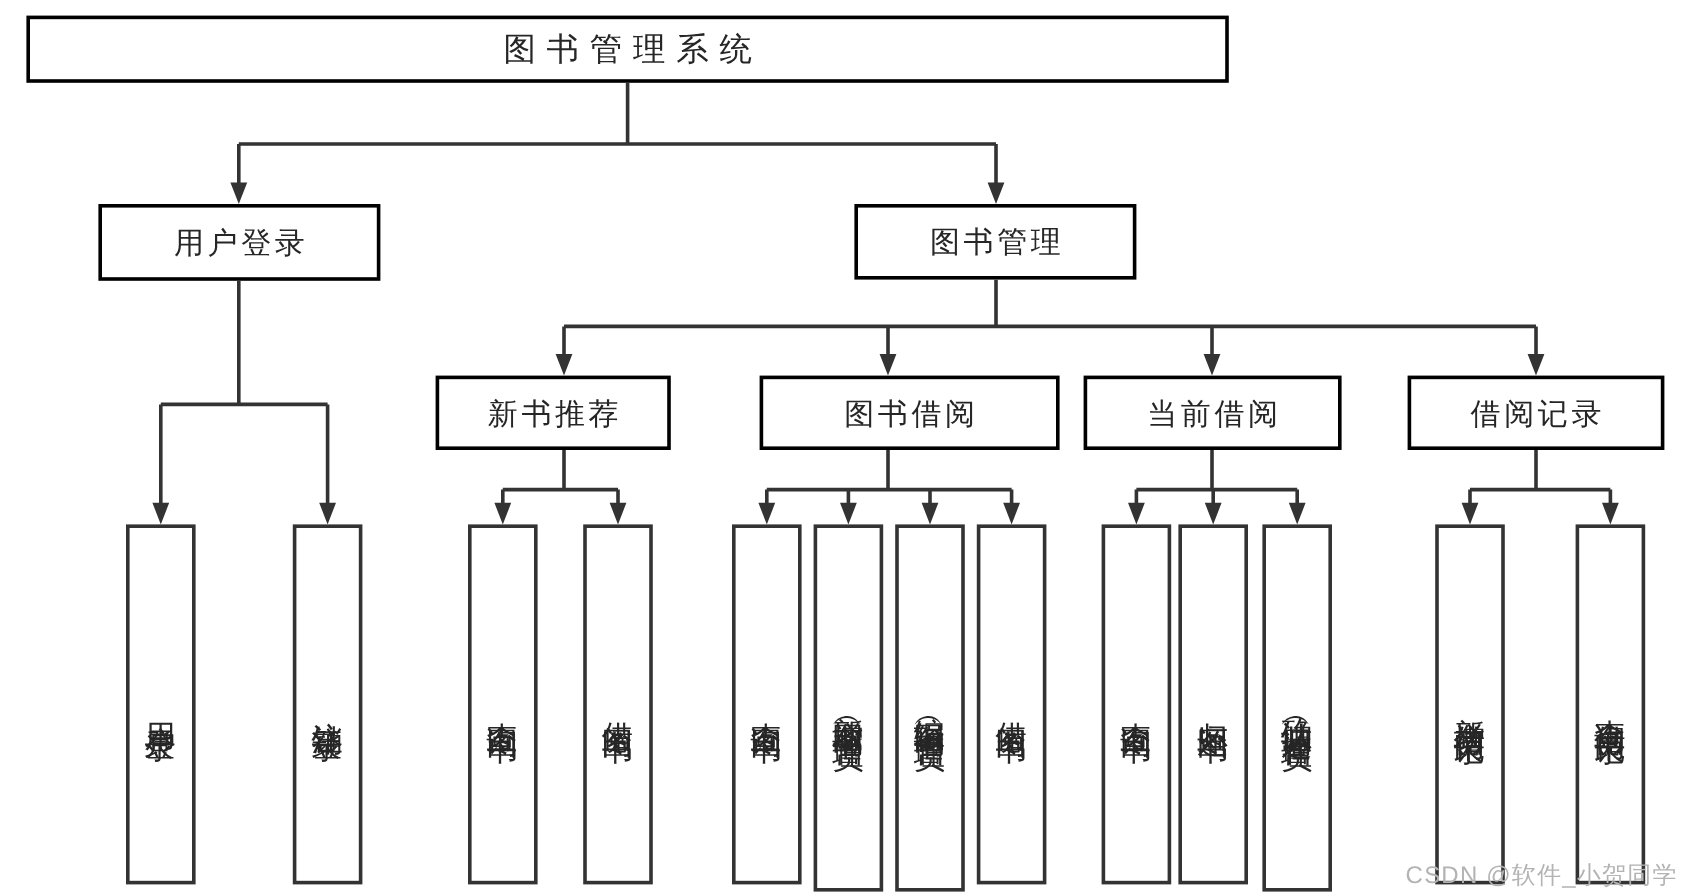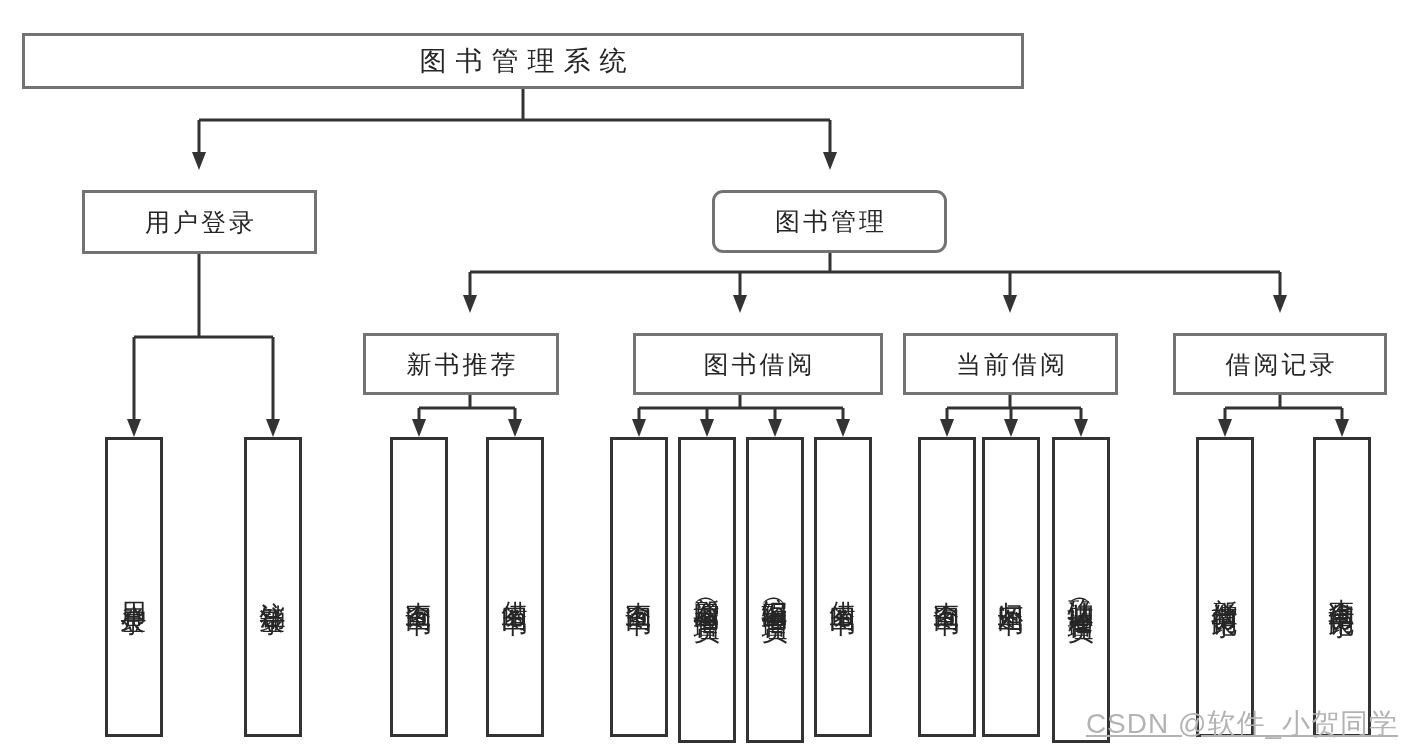--- a/index.html
+++ b/index.html
@@ -2,36 +2,36 @@
 <html><head>
 <meta charset="utf-8">
 <style>
   html,body{margin:0;padding:0;background:#fff;}
   .stage{
     position:relative;width:1405px;height:747px;background:#ffffff;
     font-family:"Liberation Sans",sans-serif;color:#262626;overflow:hidden;
   }
   .wires{position:absolute;left:0;top:0;z-index:0;}
   .box{
-    position:absolute;box-sizing:border-box;border:3px solid #737373;background:#ffffff;
+    position:absolute;box-sizing:border-box;border:3px solid #000000;background:#ffffff;
     display:flex;align-items:center;justify-content:center;z-index:1;
-    font-size:25px;letter-spacing:3px;text-indent:3px;white-space:nowrap;margin-top:20px;
+    font-size:25px;letter-spacing:3px;text-indent:3px;white-space:nowrap;
   }
   .box.root{font-size:27px;letter-spacing:9px;text-indent:9px;}
   .vbox{
     position:absolute;box-sizing:border-box;border:3px solid #333333;background:#ffffff;
     display:flex;align-items:center;justify-content:center;z-index:1;
   }
   .vbox .vtext{
     writing-mode:vertical-rl;text-orientation:mixed;
     font-size:26px;line-height:1;letter-spacing:3px;white-space:nowrap;
   }
   .watermark{
     position:absolute;right:7px;bottom:4px;z-index:3;
-    font-size:28px;letter-spacing:1px;color:#b3b3b3;white-space:nowrap;text-decoration:underline;
+    font-size:20px;letter-spacing:1px;color:#b3b3b3;white-space:nowrap;
   }
 </style>
 </head>
 <body>
 
 <div class="stage">
 
   <svg class="wires" width="1405" height="747" viewBox="0 0 1405 747">
 
     <g stroke="#333333" stroke-width="3" fill="none">
@@ -53,21 +53,21 @@
       M632 419 L646 419 L639 437 Z  M700 419 L714 419 L707 437 Z
       M768 419 L782 419 L775 437 Z  M836 419 L850 419 L843 437 Z
       M940 419 L954 419 L947 437 Z  M1004 419 L1018 419 L1011 437 Z
       M1074 419 L1088 419 L1081 437 Z  M1218 419 L1232 419 L1225 437 Z
       M1335 419 L1349 419 L1342 437 Z"></path>
   </svg>
 
   <div class="box root" style="left:22px;top:13px;width:1002px;height:56px;">图书管理系统</div>
 
   <div class="box" style="left:82px;top:170px;width:235px;height:64px;">用户登录</div>
-  <div class="box" style="left:712px;top:170px;width:235px;height:63px;border-radius:11px;">图书管理</div>
+  <div class="box" style="left:712px;top:170px;width:235px;height:63px;">图书管理</div>
 
   <div class="box" style="left:363px;top:313px;width:196px;height:62px;">新书推荐</div>
   <div class="box" style="left:633px;top:313px;width:250px;height:62px;">图书借阅</div>
   <div class="box" style="left:903px;top:313px;width:215px;height:62px;">当前借阅</div>
   <div class="box" style="left:1173px;top:313px;width:214px;height:62px;">借阅记录</div>
 
   <div class="vbox" style="left:105px;top:437px;width:58px;height:300px;">
     <span class="vtext">用户登录</span>
   </div>
   <div class="vbox" style="left:244px;top:437px;width:58px;height:300px;">

